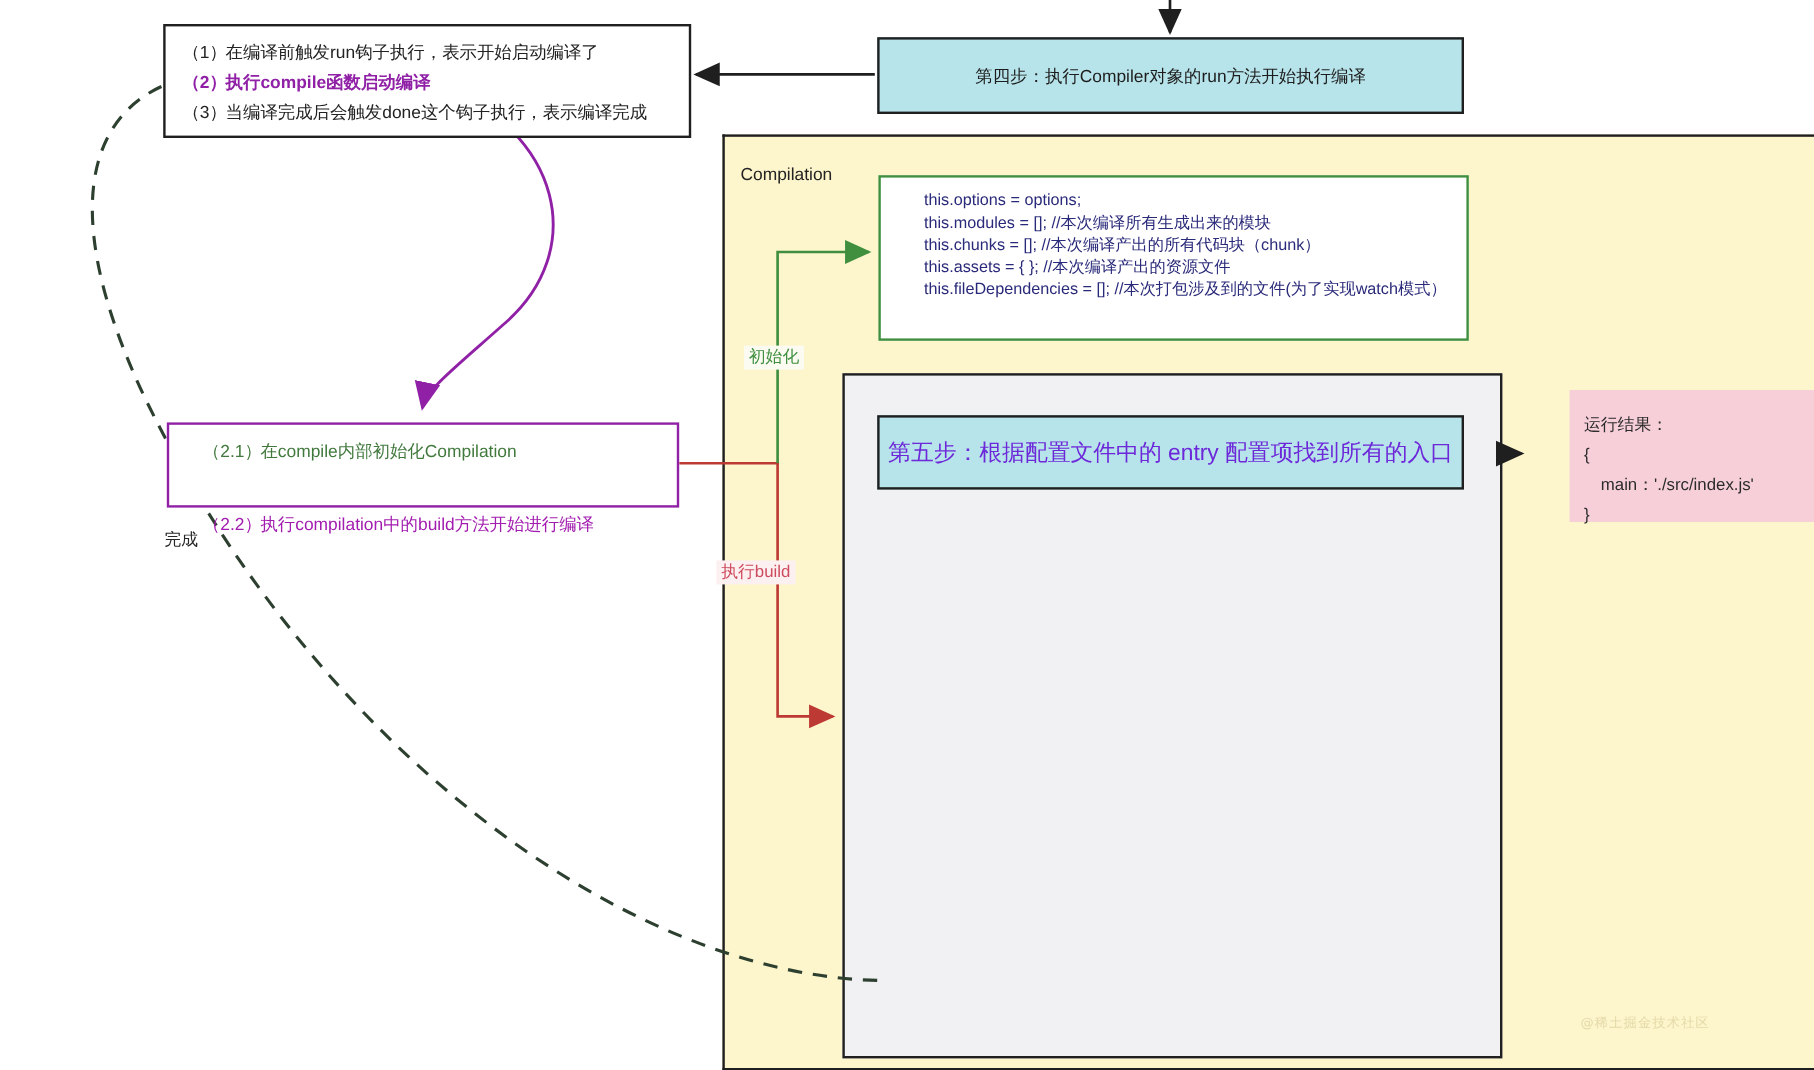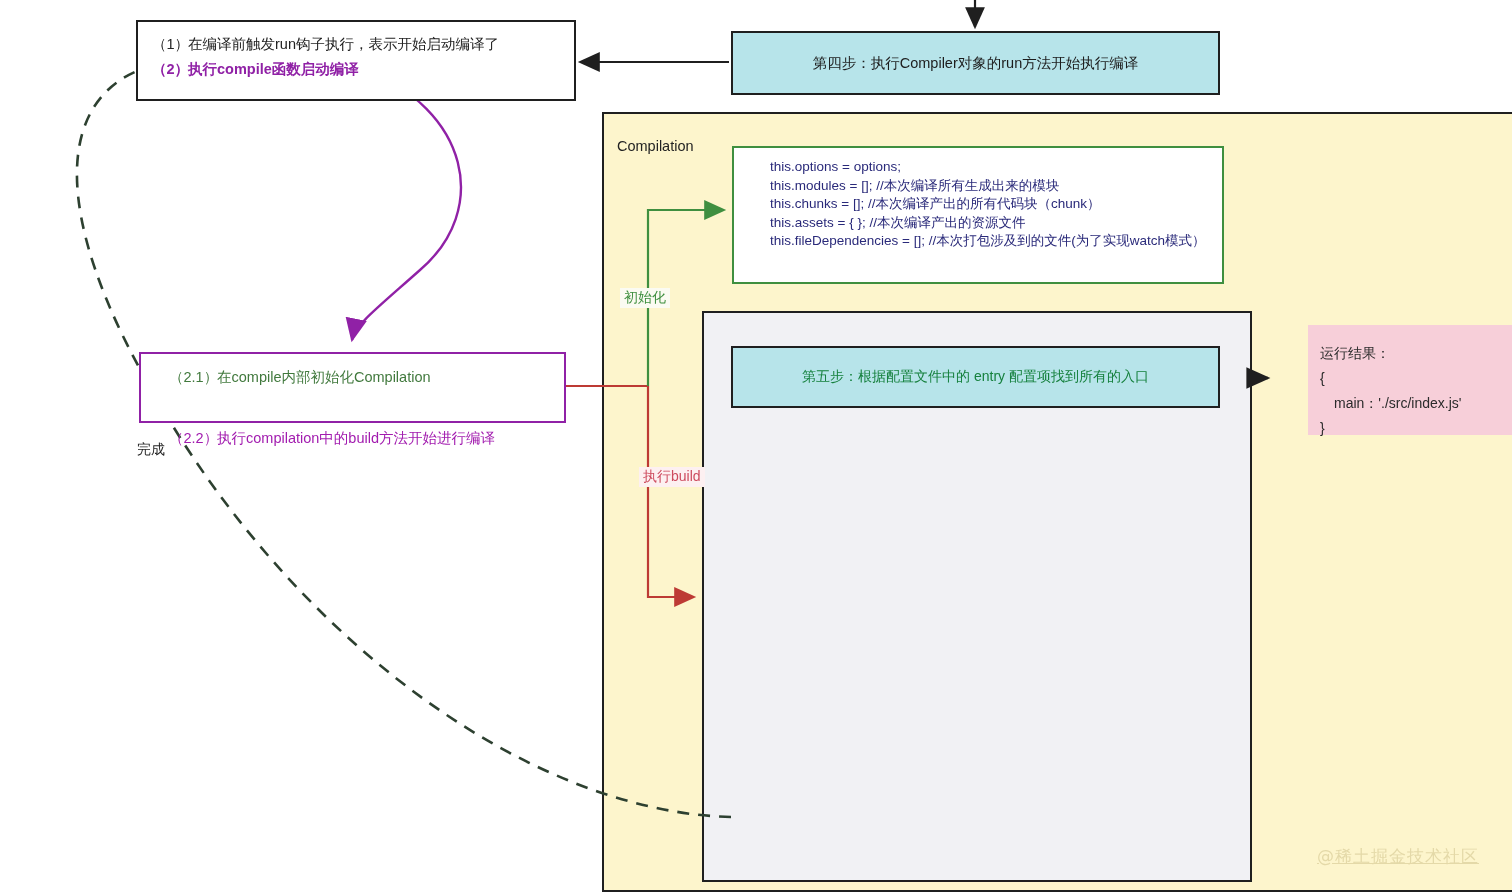--- a/index.html
+++ b/index.html
@@ -10,21 +10,21 @@
     overflow:hidden;
     position:relative;
   }
   #canvas{position:absolute;left:0;top:0;width:1512px;height:892px;}
   svg.layer{position:absolute;left:0;top:0;width:1512px;height:892px;pointer-events:none;}
 
   .box{position:absolute;box-sizing:border-box;}
 
   
   #hook-box{
-    left:136px;top:20px;width:440px;height:81px;
+    left:136px;top:20px;width:440px;height:95px;
     background:#ffffff;border:2px solid #1f1f1f;
     padding:10px 14px 0 14px;
   }
   .hook-line{
     font-size:14.5px;line-height:25px;color:#222222;white-space:nowrap;
   }
   .hook-line .num{display:inline-block;width:36px;}
   .hook-line.purple{color:#9021a6;font-weight:bold;}
 
   
@@ -62,21 +62,21 @@
     left:702px;top:311px;width:550px;height:571px;
     background:#f1f1f4;border:2px solid #1f1f1f;
   }
 
   
   #step5-box{
     left:731px;top:346px;width:489px;height:62px;
     background:#b7e4ea;border:2px solid #1f1f1f;
     display:flex;align-items:center;justify-content:center;
   }
-  #step5-box .txt{font-size:14px;color:#15803d;}
+  #step5-box .txt{font-size:19px;color:#6d28d9;}
 
   
   #compile-box{
     left:139px;top:352px;width:427px;height:71px;
     background:#ffffff;border:2px solid #9021a6;
     padding:11px 0 0 0;
   }
   .cm-line{font-size:14.5px;line-height:25px;white-space:nowrap;padding-left:28px;}
   .cm-line .num{display:inline-block;width:48px;}
   .cm-line.green{color:#41793d;}
@@ -90,29 +90,28 @@
     margin-left:36px;
   }
   .res-line{font-size:14px;line-height:25px;color:#2b2b2b;white-space:nowrap;}
   .res-line.ind{padding-left:14px;}
 
   
   .edge-label{
     position:absolute;font-size:14px;padding:1px 4px;white-space:nowrap;
   }
   #label-init{left:620px;top:288px;color:#3f8f3f;background:#fbfbf2;}
-  #label-build{left:639px;top:467px;color:#cd4b5e;background:#fdf0f1;}
+  #label-build{left:597px;top:467px;color:#cd4b5e;background:#fdf0f1;}
   #label-done{left:133px;top:440px;color:#262626;background:transparent;}
 
   
   #watermark{
     position:absolute;left:1317px;top:845px;
-    font-size:17px;color:#e4d9a8;letter-spacing:1px;
+    font-size:11px;color:#e4d9a8;letter-spacing:1px;
     font-family:"DejaVu Sans",sans-serif;
-    text-decoration:underline;
   }
 </style>
 </head>
 <body>
 
 <div id="canvas">
 
   <div class="box" id="compilation-box"></div>
   <div id="compilation-label">Compilation</div>
 
@@ -169,20 +168,23 @@
       <line x1="1252" y1="378" x2="1268" y2="378" stroke="#1f1f1f" stroke-width="2.4" marker-end="url(#arrow-black)"></line>
     </g>
   </svg>
 
   <div class="box" id="hook-box">
     <div class="hook-line">
       <span class="num">（1）</span><span>在编译前触发run钩子执行，表示开始启动编译了</span>
     </div>
     <div class="hook-line purple">
       <span class="num">（2）</span><span>执行compile函数启动编译</span>
+    </div>
+    <div class="hook-line">
+      <span class="num">（3）</span><span>当编译完成后会触发done这个钩子执行，表示编译完成</span>
     </div>
   </div>
 
   <div class="box" id="step4-box">
     <div class="txt">第四步：执行Compiler对象的run方法开始执行编译</div>
   </div>
 
   <div class="box" id="code-box">
     <div class="code-line">this.options = options;</div>
     <div class="code-line">this.modules = []; //本次编译所有生成出来的模块</div>

